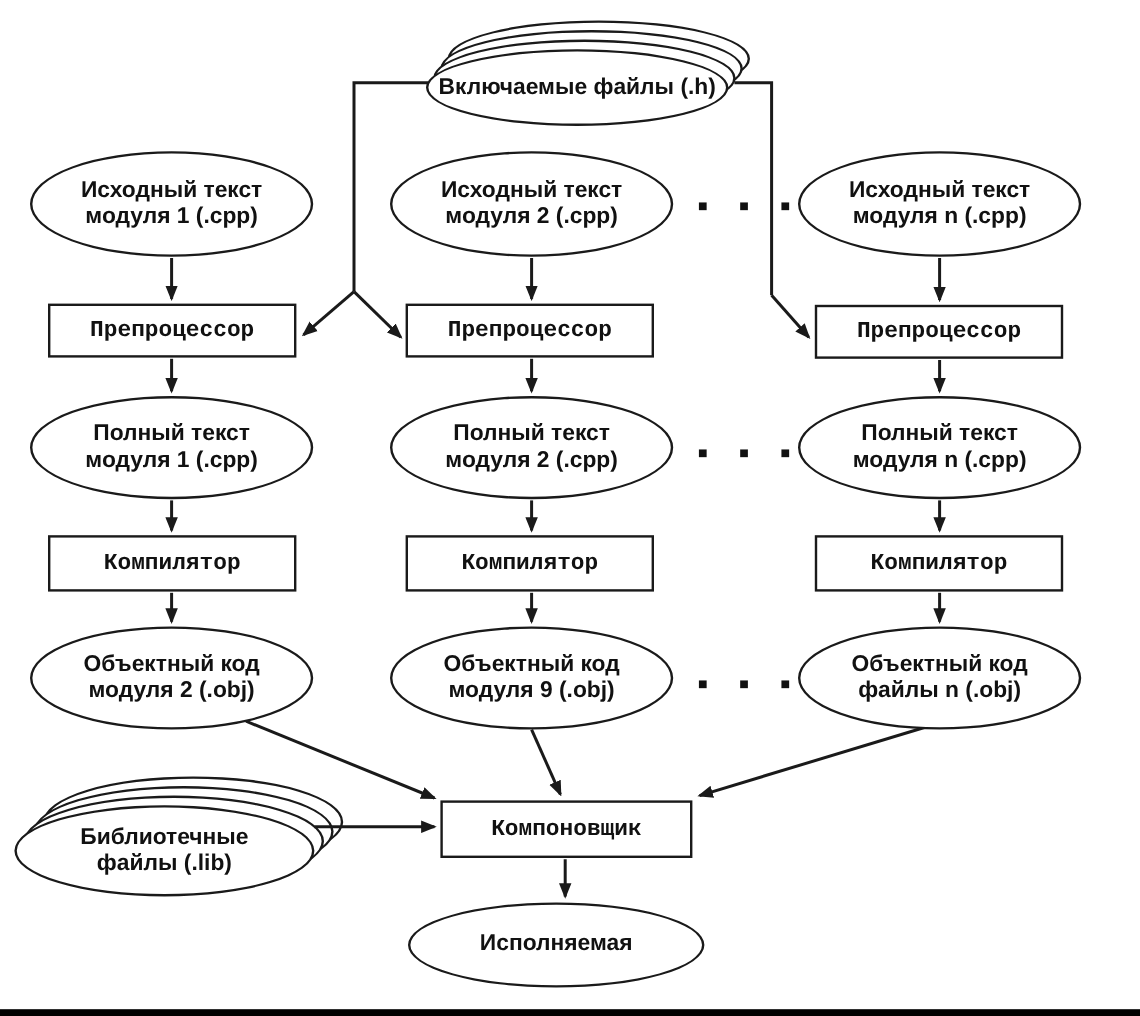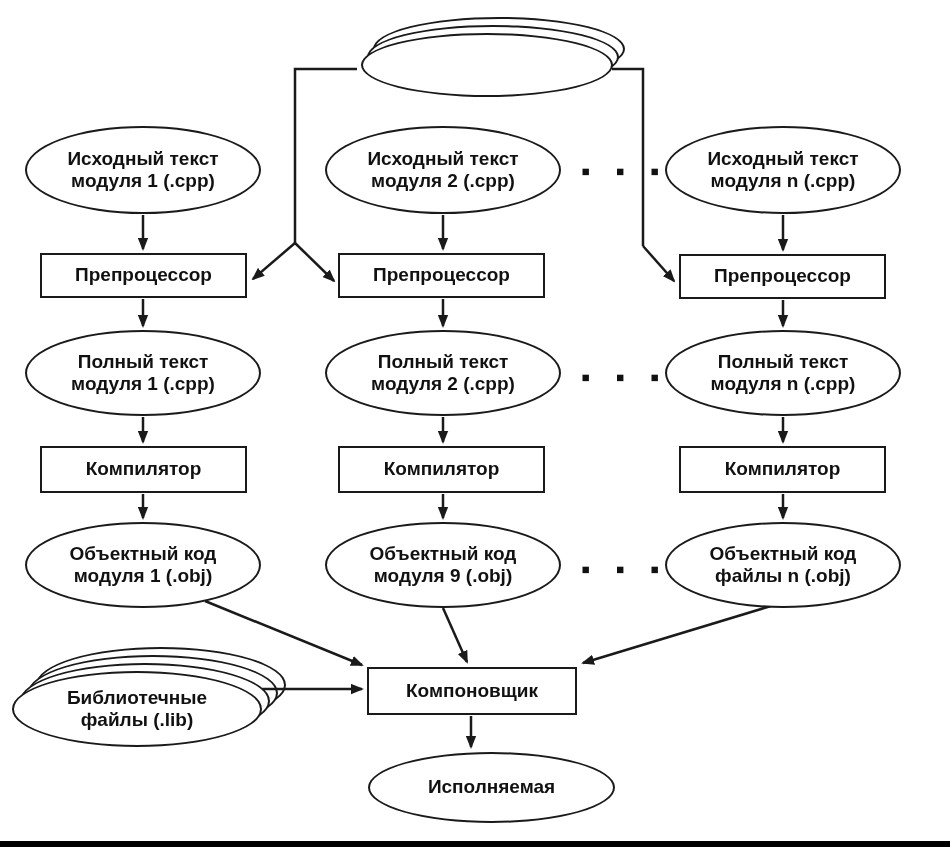--- a/index.html
+++ b/index.html
@@ -19,20 +19,21 @@
     color:#111111;background:#ffffff;
     box-sizing:border-box;
     z-index:3;
   }
   .ellipse{
     border:2.5px solid #1a1a1a;
     border-radius:50%;
   }
   .box{
     border:2.5px solid #1a1a1a;
+    font-family:Liberation Mono, monospace;
   }
   .stack-arc{
     position:absolute;
     border:2.5px solid #1a1a1a;
     border-radius:50%;
     background:#ffffff;
     box-sizing:border-box;
     z-index:1;
   }
   #connectors{
@@ -98,20 +99,23 @@
       <line x1="205" y1="601" x2="362" y2="665" marker-end="url(#arw)"></line>
       <line x1="443" y1="608" x2="467" y2="662" marker-end="url(#arw)"></line>
       <line x1="771" y1="606" x2="583" y2="663" marker-end="url(#arw)"></line>
 
       <line x1="262" y1="689" x2="362" y2="689" marker-end="url(#arw)"></line>
 
       <line x1="471" y1="716" x2="471" y2="747" marker-end="url(#arw)"></line>
     </g>
   </svg>
 
+  <div class="node ellipse" style="left:355px;top:41px;width:252px;height:64px;">
+    <span>Включаемые файлы (.h)</span>
+  </div>
 
   <div class="node ellipse" style="left:25px;top:126px;width:236px;height:88px;">
     <span>Исходный текст</span>
     <span>модуля 1 (.cpp)</span>
   </div>
   <div class="node ellipse" style="left:325px;top:126px;width:236px;height:88px;">
     <span>Исходный текст</span>
     <span>модуля 2 (.cpp)</span>
   </div>
   <div class="node ellipse" style="left:665px;top:126px;width:236px;height:88px;">
@@ -147,41 +151,41 @@
   </div>
   <div class="node box" style="left:338px;top:446px;width:207px;height:47px;">
     <span>Компилятор</span>
   </div>
   <div class="node box" style="left:679px;top:446px;width:207px;height:47px;">
     <span>Компилятор</span>
   </div>
 
   <div class="node ellipse" style="left:25px;top:522px;width:236px;height:86px;">
     <span>Объектный код</span>
-    <span>модуля 1 (.obj)</span>
+    <span>модуля 2 (.obj)</span>
   </div>
   <div class="node ellipse" style="left:325px;top:522px;width:236px;height:86px;">
     <span>Объектный код</span>
     <span>модуля 9 (.obj)</span>
   </div>
   <div class="node ellipse" style="left:665px;top:522px;width:236px;height:86px;">
     <span>Объектный код</span>
     <span>файлы n (.obj)</span>
   </div>
 
   <div class="node ellipse" style="left:12px;top:671px;width:250px;height:76px;">
     <span>Библиотечные</span>
     <span>файлы (.lib)</span>
   </div>
 
   <div class="node box" style="left:367px;top:667px;width:210px;height:48px;">
     <span>Компоновщик</span>
   </div>
 
-  <div class="node ellipse" style="left:368px;top:752px;width:247px;height:71px;">
+  <div class="node ellipse" style="left:340px;top:752px;width:247px;height:71px;">
     <span>Исполняемая</span>
   </div>
 
   <div class="dots" style="left:581px;top:161px;">▪ ▪ ▪</div>
   <div class="dots" style="left:581px;top:367px;">▪ ▪ ▪</div>
   <div class="dots" style="left:581px;top:559px;">▪ ▪ ▪</div>
 
   <div class="bottom-bar"></div>
 
 </div>

